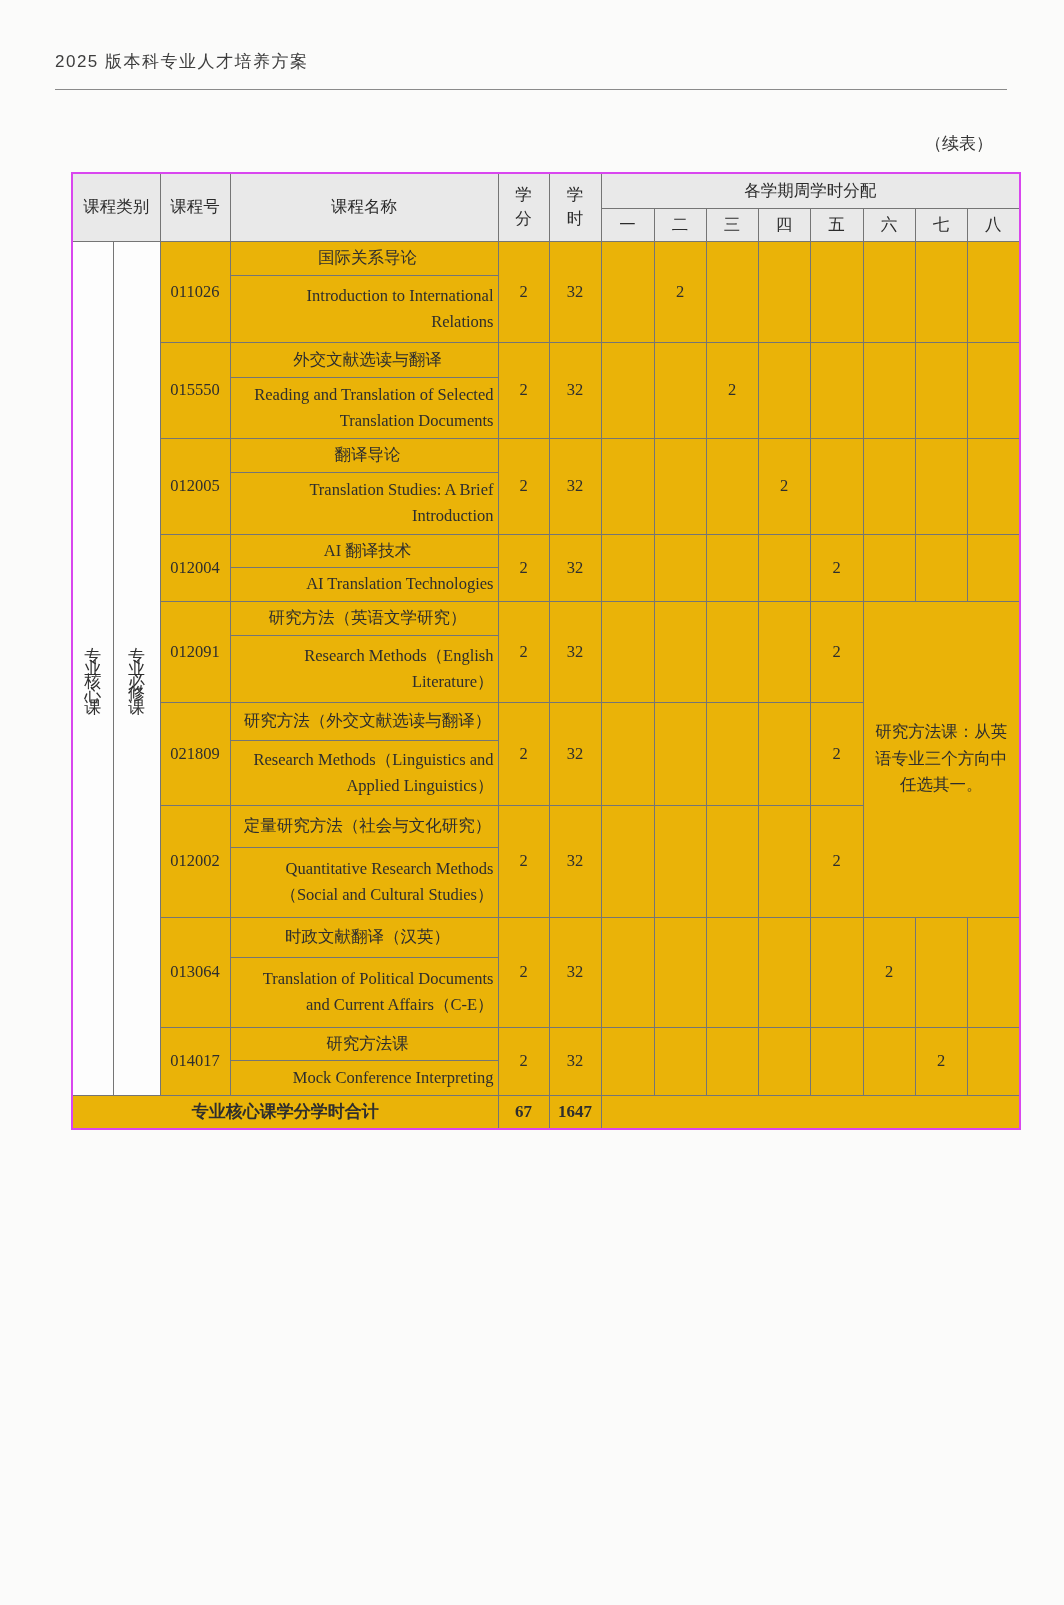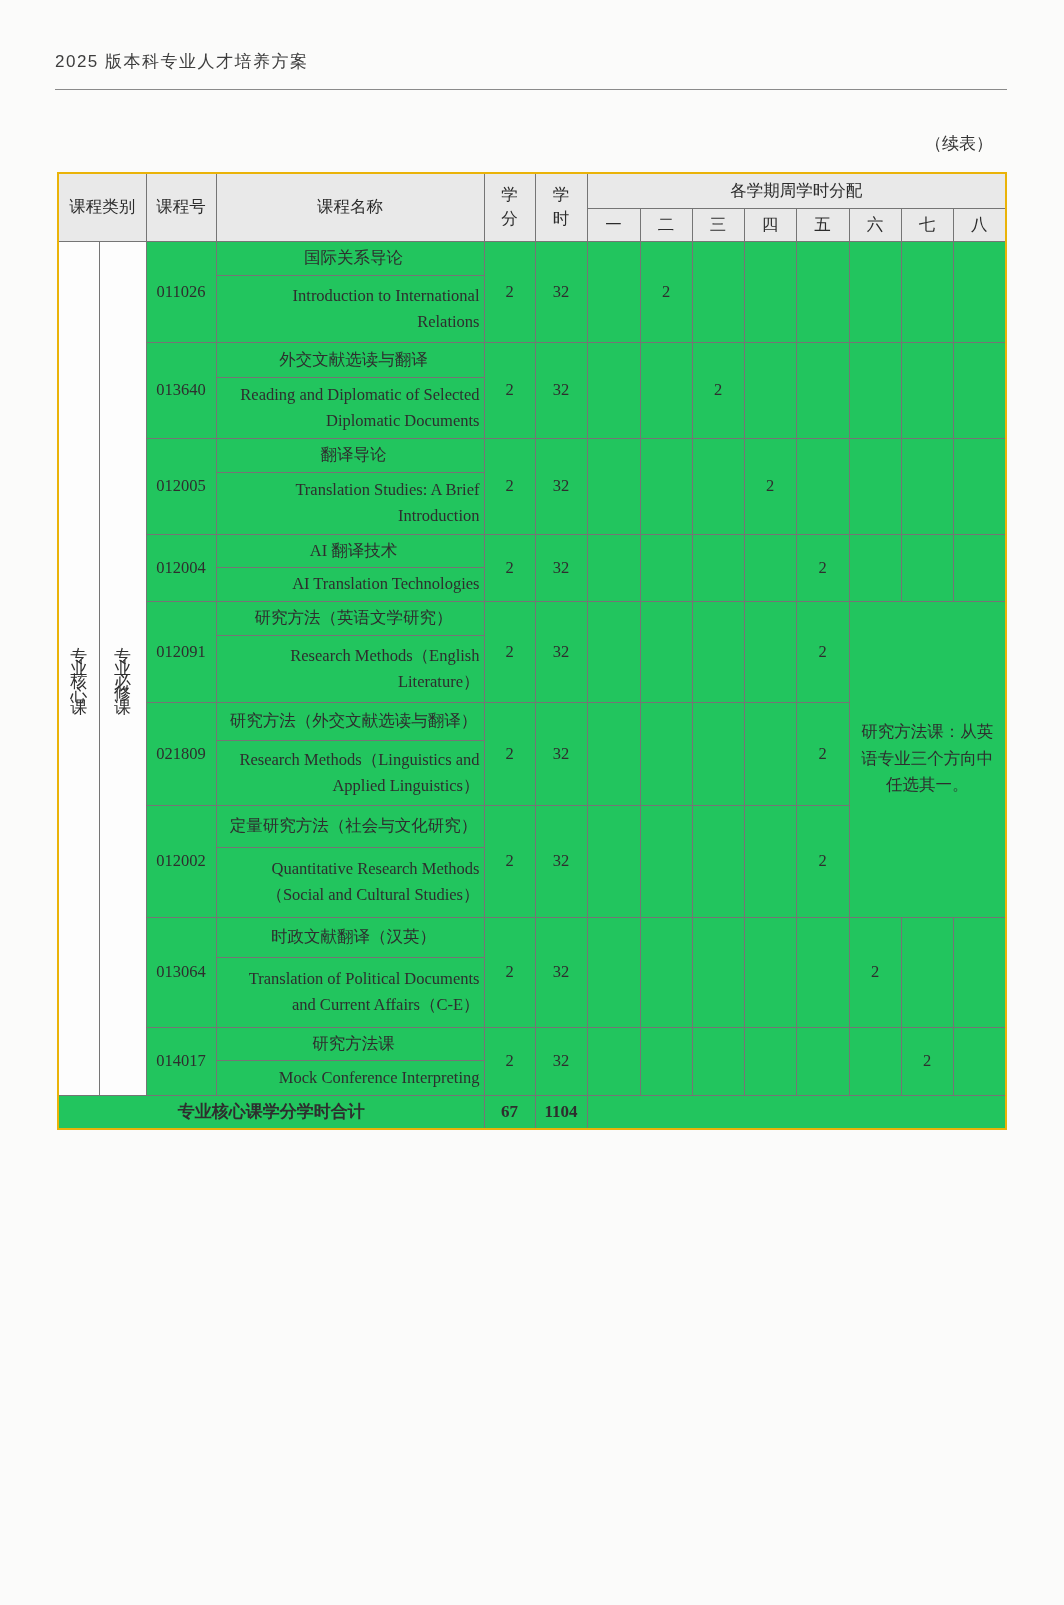--- a/index.html
+++ b/index.html
@@ -20,25 +20,25 @@
   .header-rule {
     position: absolute; left: 55px; top: 89px; width: 952px; height: 0;
     border: none; border-top: 1px solid #8a8a8a; margin: 0;
   }
   .continued {
     position: absolute; left: 915px; top: 132px;
     font-size: 17px; color: #333; margin-left: 10px;
   }
 
   table.curriculum {
-    position: absolute; left: 57px; top: 172px;
+    position: absolute; left: 71px; top: 172px;
     width: 948px;
     border-collapse: collapse; table-layout: fixed;
-    border: 2px solid #eab308;
-    background: #22c55e;
+    border: 2px solid #d946ef;
+    background: #eab308;
   }
   th, td {
     border: 1px solid #757575;
     padding: 0;
     font-weight: normal;
     font-size: 16.5px;
     vertical-align: middle;
     overflow: hidden;
   }
   thead th { background: #e9e9e9; text-align: center; color: #2b2b2b; }
@@ -129,35 +129,35 @@
         <td rowspan="2" class="center"></td>
         <td rowspan="2" class="center"></td>
         <td rowspan="2" class="center"></td>
         <td rowspan="2" class="center"></td>
       </tr>
       <tr style="height:67px">
           <td class="name-en">Introduction to International Relations</td>
         </tr>
 
       <tr style="height:35px">
-        <td rowspan="2" class="center">013640</td>
+        <td rowspan="2" class="center">015550</td>
         <td class="name-cn">外交文献选读与翻译</td>
         <td rowspan="2" class="center">2</td>
         <td rowspan="2" class="center">32</td>
         <td rowspan="2" class="center"></td>
         <td rowspan="2" class="center"></td>
         <td rowspan="2" class="center">2</td>
         <td rowspan="2" class="center"></td>
         <td rowspan="2" class="center"></td>
         <td rowspan="2" class="center"></td>
         <td rowspan="2" class="center"></td>
         <td rowspan="2" class="center"></td>
       </tr>
       <tr style="height:61px">
-          <td class="name-en">Reading and Diplomatic of Selected Diplomatic Documents</td>
+          <td class="name-en">Reading and Translation of Selected Translation Documents</td>
         </tr>
 
       <tr style="height:34px">
         <td rowspan="2" class="center">012005</td>
         <td class="name-cn">翻译导论</td>
         <td rowspan="2" class="center">2</td>
         <td rowspan="2" class="center">32</td>
         <td rowspan="2" class="center"></td>
         <td rowspan="2" class="center"></td>
         <td rowspan="2" class="center"></td>
@@ -267,20 +267,20 @@
         <td rowspan="2" class="center">2</td>
         <td rowspan="2" class="center"></td>
       </tr>
       <tr style="height:35px">
           <td class="name-en">Mock Conference Interpreting</td>
         </tr>
 
       <tr class="total-row" style="height:34px">
         <td colspan="4">专业核心课学分学时合计</td>
         <td>67</td>
-        <td>1104</td>
+        <td>1647</td>
         <td colspan="8"></td>
       </tr>
     </tbody>
   </table>
 
   <div class="page-number" style="position:absolute; left:55px; top:1543px; font-size:17px; color:#2e2e2e;">• 26 •</div>
 </div>
 
 </body></html>

